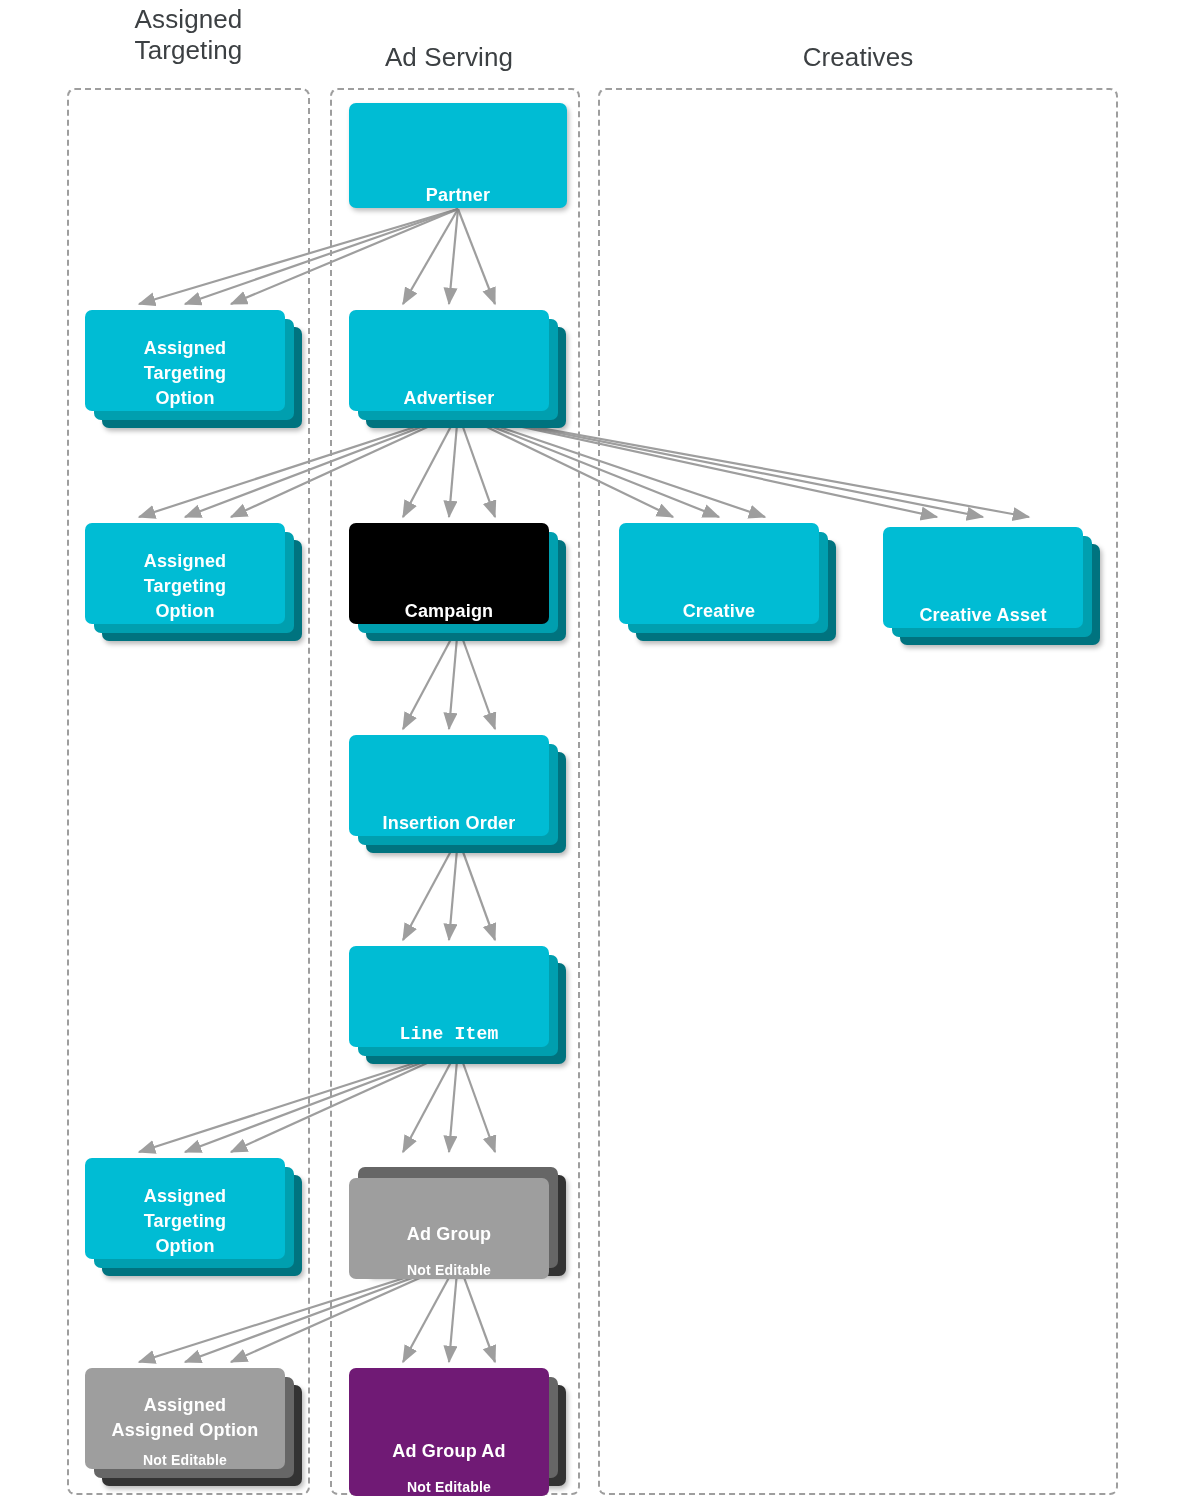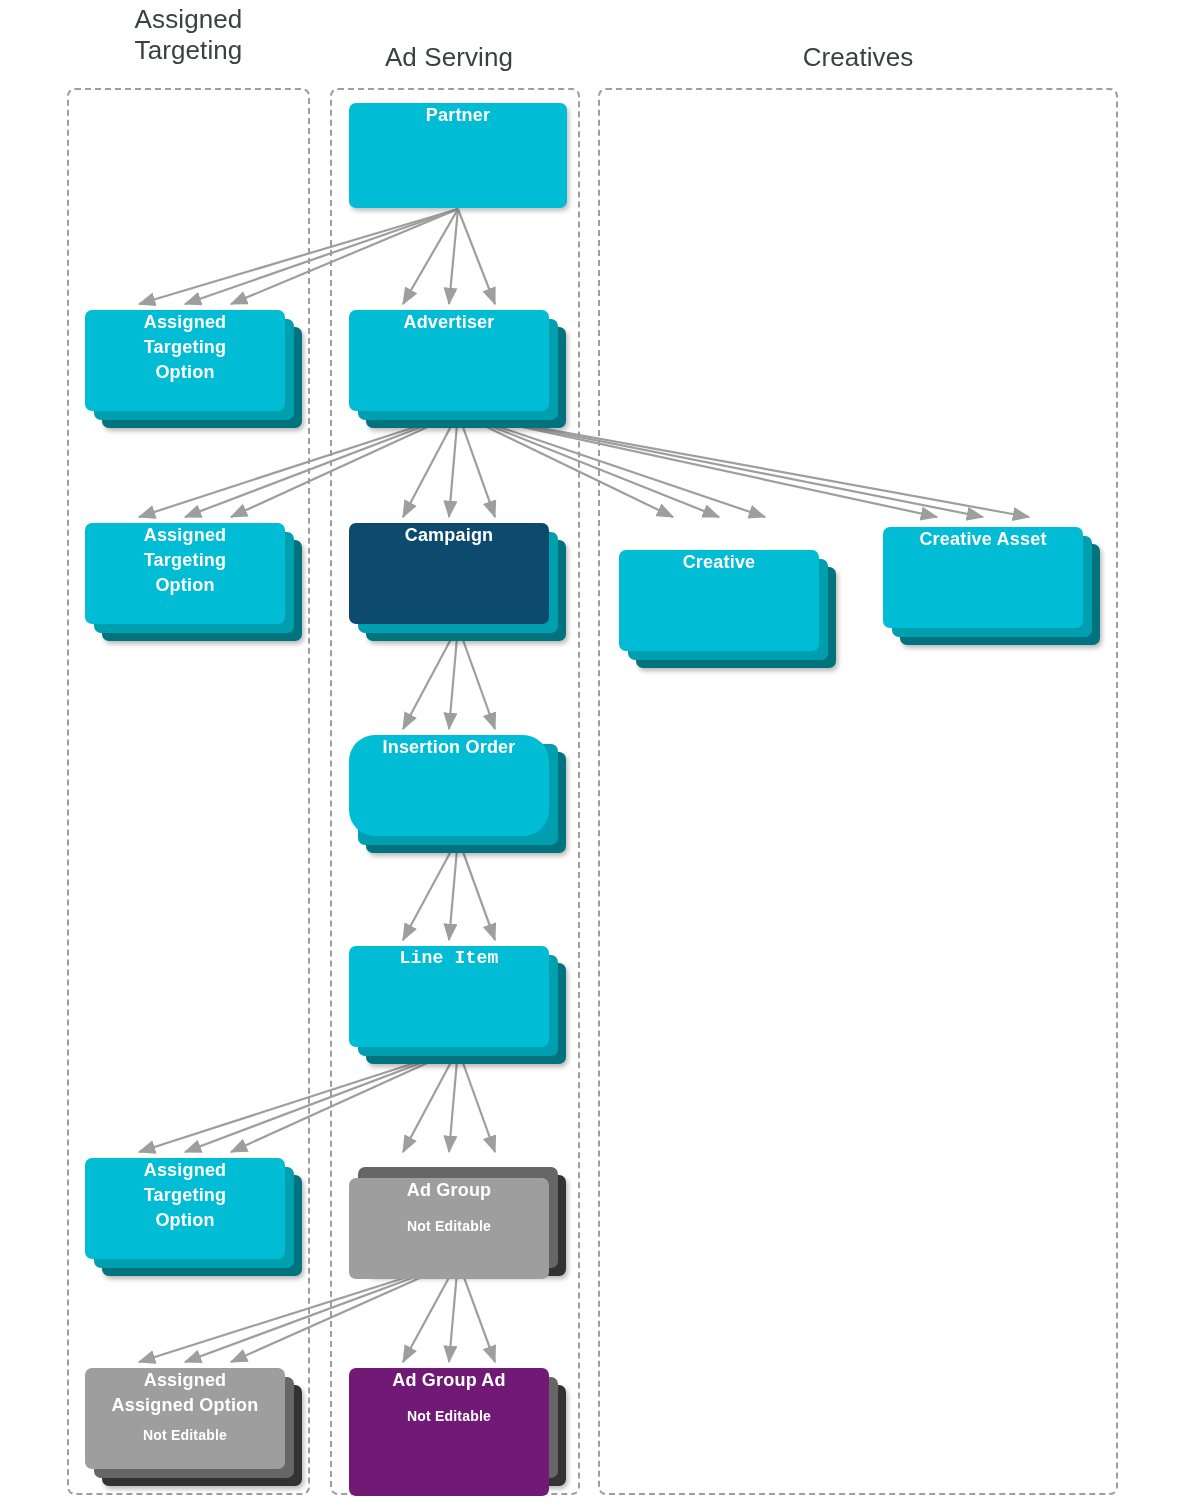--- a/index.html
+++ b/index.html
@@ -51,21 +51,21 @@
   .node .layer.l3 {
     box-shadow: 2px 3px 5px rgba(0,0,0,0.28);
   }
   .node .face {
     position: absolute;
     left: 0; top: 0;
     border-radius: 7px;
     display: flex;
     flex-direction: column;
     align-items: center;
-    justify-content: flex-start;
+    justify-content: flex-end;
     color: #ffffff;
     text-align: center;
   }
   .node.single .face {
     box-shadow: 2px 3px 5px rgba(0,0,0,0.26);
   }
   .node .title {
     font-size: 18px;
     font-weight: bold;
     line-height: 25px;
@@ -175,45 +175,45 @@
         <div>Assigned</div>
         <div>Targeting</div>
         <div>Option</div>
       </div>
     </div>
   </div>
 
   <div class="node" style="left:349px; top:523px; width:218px; height:118px;">
     <div class="layer l3" style="left:17px; top:17px; width:200px; height:101px; background:#00737f;"></div>
     <div class="layer l2" style="left:9px; top:9px; width:200px; height:101px; background:#009faf;"></div>
-    <div class="face" style="width:200px; height:101px; background:#0c4a6e;">
+    <div class="face" style="width:200px; height:101px; background:#000000;">
       <div class="title">Campaign</div>
     </div>
   </div>
 
-  <div class="node" style="left:619px; top:550px; width:218px; height:134px;">
+  <div class="node" style="left:619px; top:523px; width:218px; height:134px;">
     <div class="layer l3" style="left:17px; top:17px; width:200px; height:101px; background:#00737f;"></div>
     <div class="layer l2" style="left:9px; top:9px; width:200px; height:101px; background:#009faf;"></div>
     <div class="face" style="width:200px; height:101px; background:#00bcd4;">
       <div class="title">Creative</div>
     </div>
   </div>
 
   <div class="node" style="left:883px; top:527px; width:218px; height:118px;">
     <div class="layer l3" style="left:17px; top:17px; width:200px; height:101px; background:#00737f;"></div>
     <div class="layer l2" style="left:9px; top:9px; width:200px; height:101px; background:#009faf;"></div>
     <div class="face" style="width:200px; height:101px; background:#00bcd4;">
       <div class="title">Creative Asset</div>
     </div>
   </div>
 
   <div class="node" style="left:349px; top:735px; width:218px; height:118px;">
     <div class="layer l3" style="left:17px; top:17px; width:200px; height:101px; background:#00737f;"></div>
     <div class="layer l2" style="left:9px; top:9px; width:200px; height:101px; background:#009faf;"></div>
-    <div class="face" style="width:200px; height:101px; background:#00bcd4;border-radius:26px;">
+    <div class="face" style="width:200px; height:101px; background:#00bcd4;">
       <div class="title">Insertion Order</div>
     </div>
   </div>
 
   <div class="node" style="left:349px; top:946px; width:218px; height:118px;">
     <div class="layer l3" style="left:17px; top:17px; width:200px; height:101px; background:#00737f;"></div>
     <div class="layer l2" style="left:9px; top:9px; width:200px; height:101px; background:#009faf;"></div>
     <div class="face" style="width:200px; height:101px; background:#00bcd4;font-family:Liberation Mono, monospace;">
       <div class="title">Line Item</div>
     </div>

